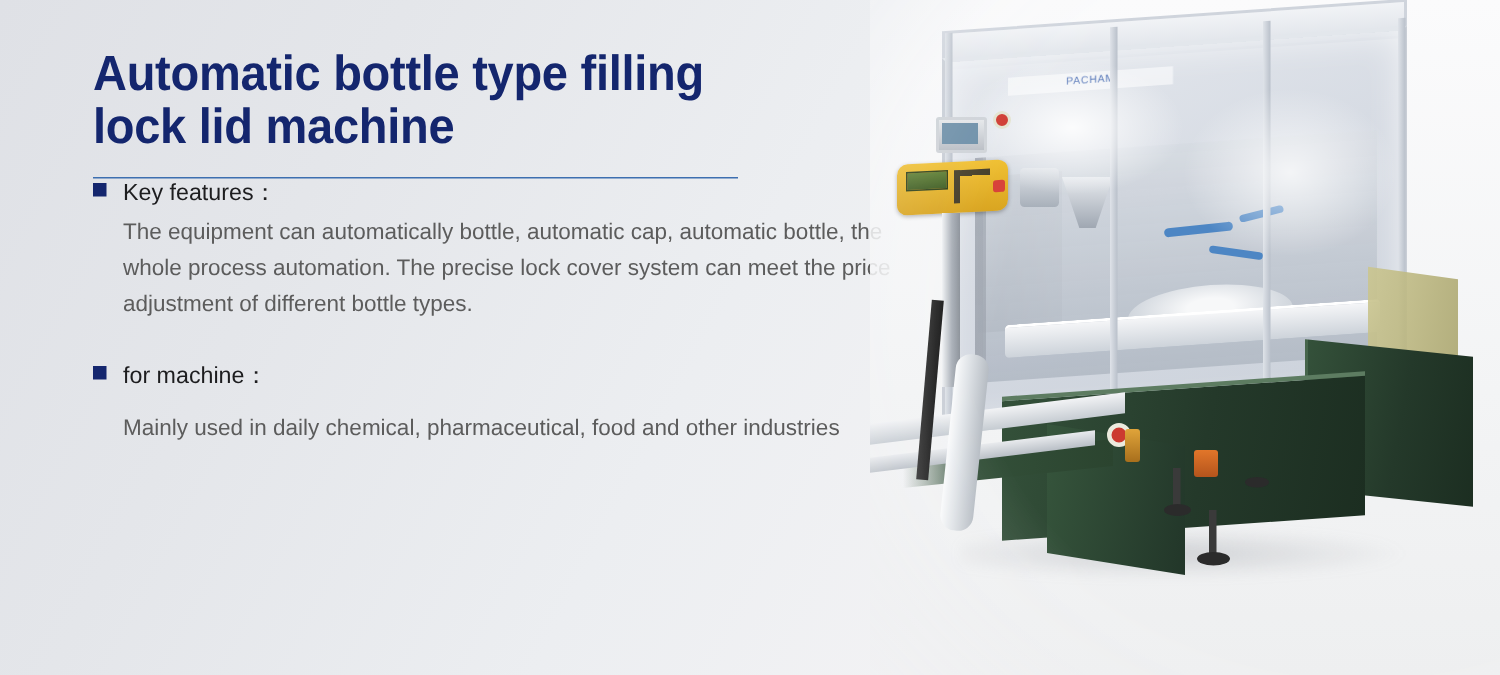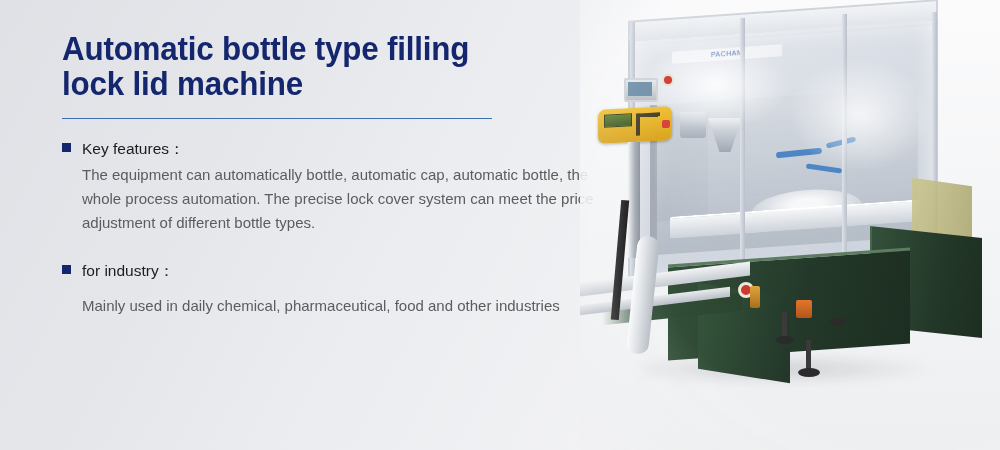--- a/index.html
+++ b/index.html
@@ -33,21 +33,21 @@
     transform:scaleX(0.95);
     transform-origin:left top;
     white-space:pre-line;
   }
   .divider {
     margin-top:17px;
     width:430px; height:1px;
     background:#3d6fb0;
   }
 
-  .block { margin-top:20px; }
+  .block { }
   .block.second { margin-top:26px; }
 
   .head-row {
     display:flex;
     align-items:baseline;
     gap:11px;
   }
   .bullet {
     width:9px; height:9px;
     background:#14266e;
@@ -309,21 +309,21 @@
       <div class="head-row">
         <span class="bullet"></span>
         <span class="head-label">Key features：</span>
       </div>
       <p class="body-text">The equipment can automatically bottle, automatic cap, automatic bottle, the whole process automation. The precise lock cover system can meet the price adjustment of different bottle types.</p>
     </div>
 
     <div class="block second">
       <div class="head-row">
         <span class="bullet"></span>
-        <span class="head-label">for industry：</span>
+        <span class="head-label">for machine：</span>
       </div>
       <p class="body-text justify">Mainly used in daily chemical, pharmaceutical, food and other industries</p>
     </div>
 
   </div>
 
   <div class="photo-wrap">
     <div class="photo">
 
       <div class="m shadow"></div>

